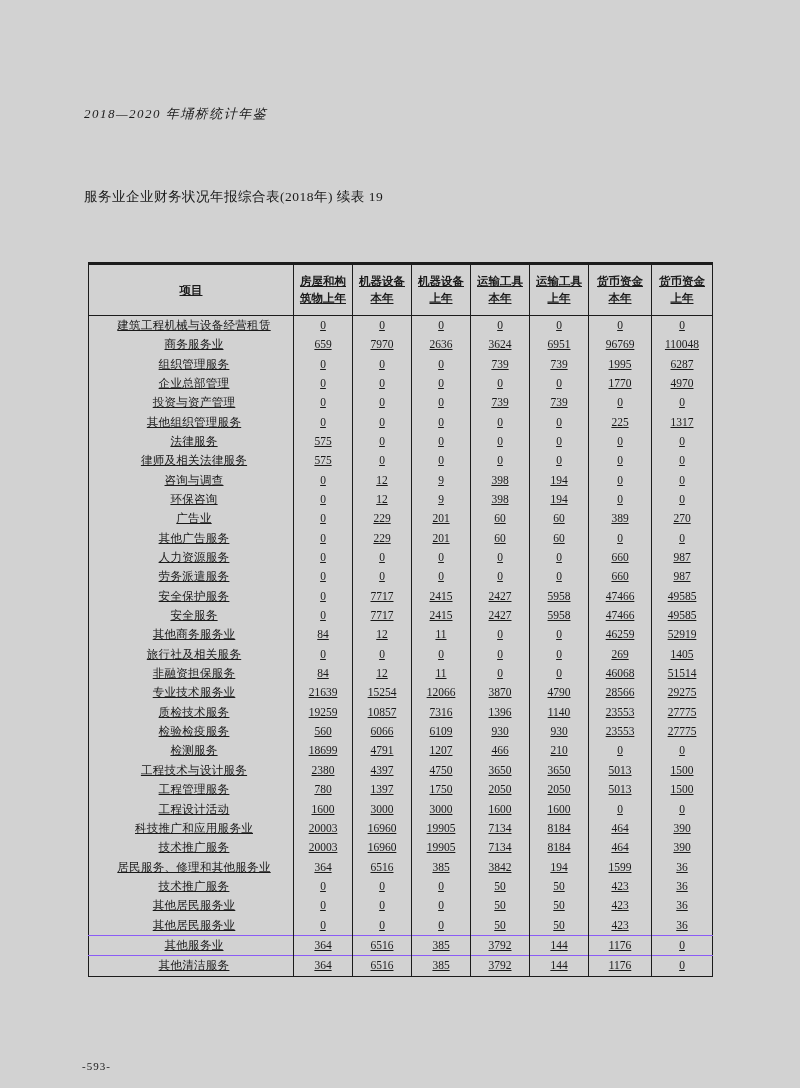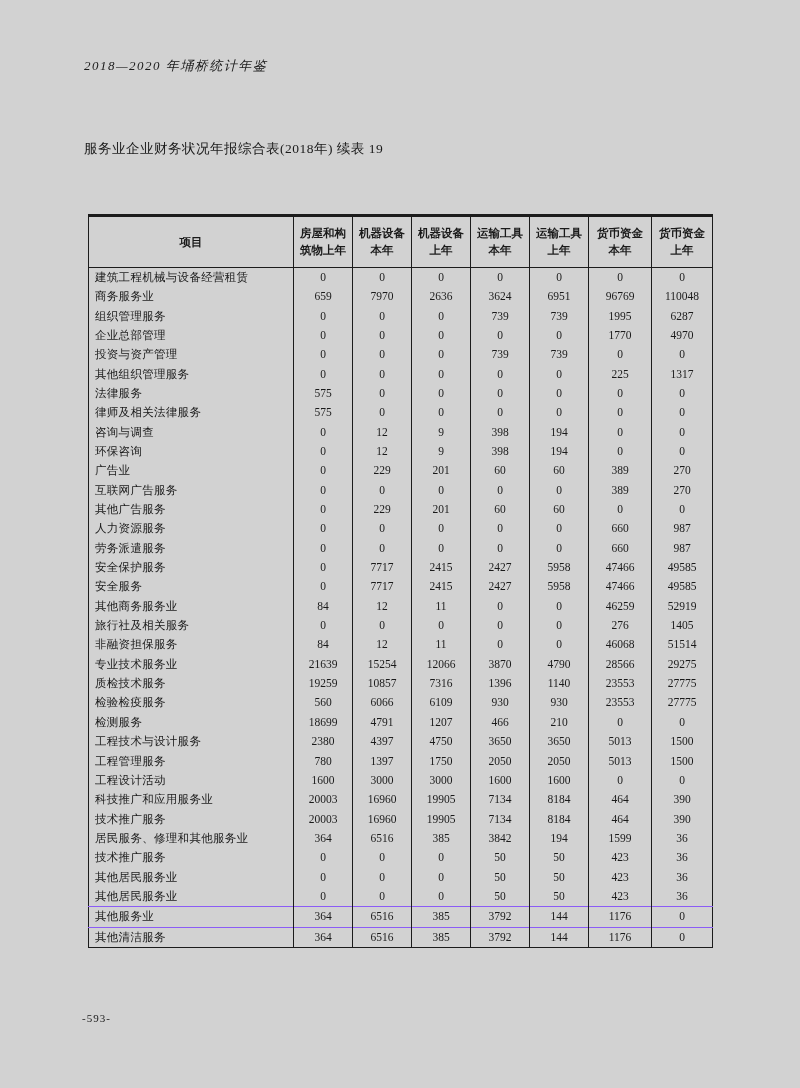--- a/index.html
+++ b/index.html
@@ -5,21 +5,21 @@
   html, body { margin: 0; padding: 0; }
   body {
     width: 800px;
     height: 1088px;
     background: #d2d2d2;
     color: #1a1a1a;
     font-family: "Liberation Serif", "DejaVu Serif", serif;
     position: relative;
     overflow: hidden;
   }
-  .page { position: absolute; inset: 0; }
+  .page { position: absolute; inset: 0; margin-top: 48px; }
 
   .book-header {
     position: absolute;
     left: 84px;
     top: 57px;
     font-size: 13px;
     font-style: italic;
     letter-spacing: 1.5px;
   }
 
@@ -34,41 +34,42 @@
   .data-table {
     position: absolute;
     left: 88px;
     top: 214px;
     width: 624px;
     border-collapse: collapse;
     table-layout: fixed;
     border: 1px solid #1c1c1c;
     border-top: 3px solid #1c1c1c;
     font-size: 11.5px;
+    text-decoration: underline;
   }
   .data-table th {
     height: 50px;
     font-weight: bold;
     font-size: 11.5px;
     text-align: center;
     vertical-align: middle;
     border-bottom: 1.5px solid #1c1c1c;
     padding: 0;
   }
   .data-table th div { line-height: 17px; }
   .data-table th + th,
   .data-table td + td { border-left: 1px solid #1c1c1c; }
   .data-table tbody td {
     height: 19.35px;
     padding: 0;
     vertical-align: middle;
     line-height: 1;
   }
   .data-table td.label {
-    text-align: left;
+    text-align: center;
     padding-left: 6px;
     letter-spacing: 0.3px;
   }
   .data-table td.num { text-align: center; }
   .data-table tr.sep td { border-top: 1px solid #8b5cf6; }
 
   .page-number {
     position: absolute;
     left: 82px;
     top: 1012px;
@@ -234,30 +235,20 @@
           <td class="label">广告业</td>
           <td class="num">0</td>
           <td class="num">229</td>
           <td class="num">201</td>
           <td class="num">60</td>
           <td class="num">60</td>
           <td class="num">389</td>
           <td class="num">270</td>
         </tr>
         <tr>
-          <td class="label">互联网广告服务</td>
-          <td class="num">0</td>
-          <td class="num">0</td>
-          <td class="num">0</td>
-          <td class="num">0</td>
-          <td class="num">0</td>
-          <td class="num">389</td>
-          <td class="num">270</td>
-        </tr>
-        <tr>
           <td class="label">其他广告服务</td>
           <td class="num">0</td>
           <td class="num">229</td>
           <td class="num">201</td>
           <td class="num">60</td>
           <td class="num">60</td>
           <td class="num">0</td>
           <td class="num">0</td>
         </tr>
         <tr>
@@ -310,21 +301,21 @@
           <td class="num">46259</td>
           <td class="num">52919</td>
         </tr>
         <tr>
           <td class="label">旅行社及相关服务</td>
           <td class="num">0</td>
           <td class="num">0</td>
           <td class="num">0</td>
           <td class="num">0</td>
           <td class="num">0</td>
-          <td class="num">276</td>
+          <td class="num">269</td>
           <td class="num">1405</td>
         </tr>
         <tr>
           <td class="label">非融资担保服务</td>
           <td class="num">84</td>
           <td class="num">12</td>
           <td class="num">11</td>
           <td class="num">0</td>
           <td class="num">0</td>
           <td class="num">46068</td>

